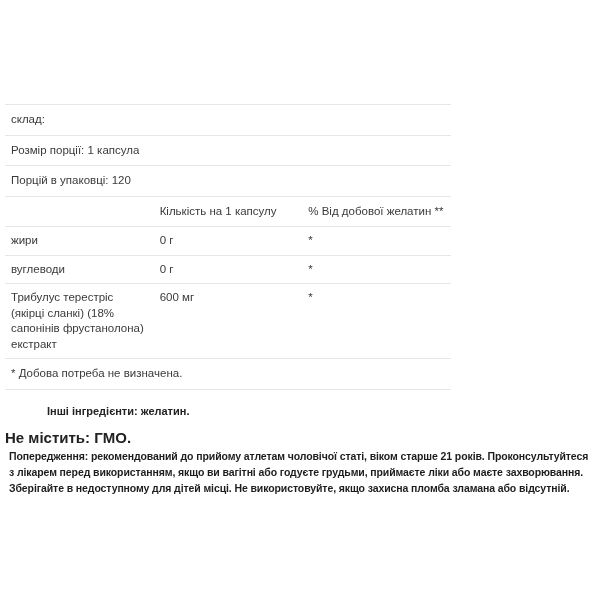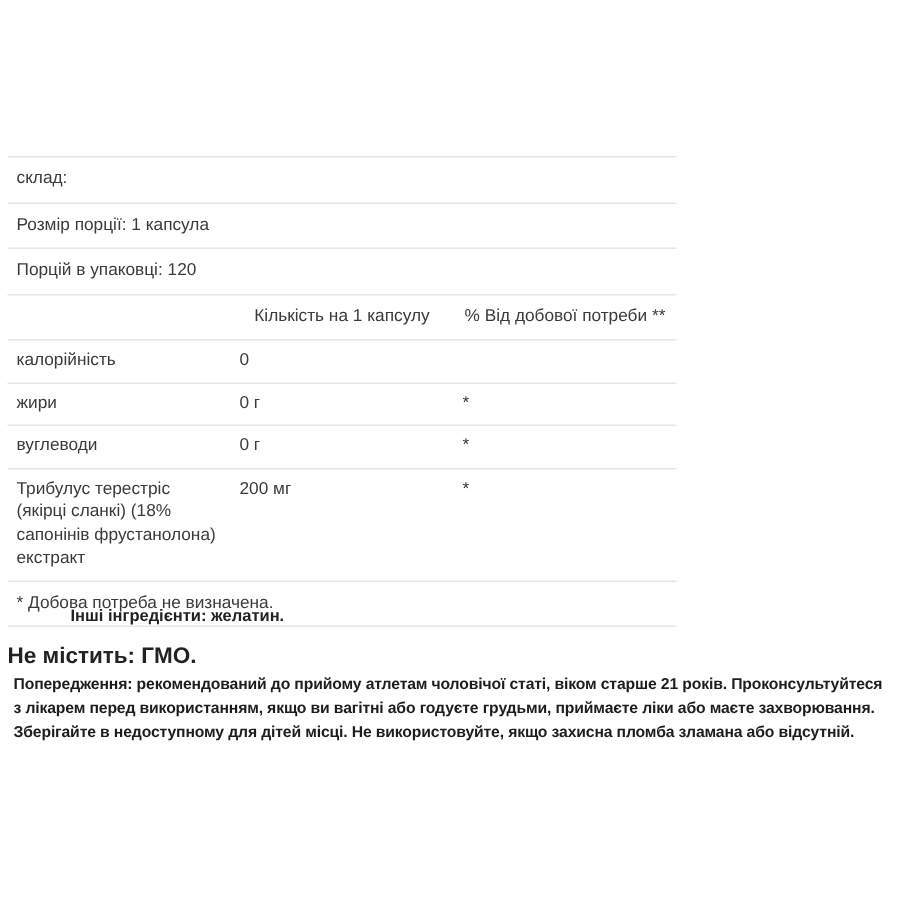--- a/index.html
+++ b/index.html
@@ -55,21 +55,20 @@
   .col-dv     { width: 94px; }
 
   tr.serving-row td {
     padding-top: 7px;
     padding-bottom: 7px;
   }
   tr.head-row th {
     padding-top: 7px;
     padding-bottom: 7px;
     color: #3a3a3a;
-    text-align: center;
   }
   tr.head-row th.col-name {
     padding: 0;
   }
   td.star {
     color: #3a3a3a;
   }
   tr.foot-row td {
     padding-top: 7px;
     padding-bottom: 7px;
@@ -123,45 +122,40 @@
           <td class="col-name" colspan="3">Розмір порції: 1 капсула</td>
         </tr>
 
         <tr class="serving-row">
           <td class="col-name" colspan="3">Порцій в упаковці: 120</td>
         </tr>
 
         <tr class="head-row">
           <th class="col-name"></th>
           <th class="col-amount">Кількість на 1 капсулу</th>
-          <th class="col-dv">% Від добової потреби **</th>
+          <th class="col-dv">% Від добової желатин **</th>
         </tr>
 
-        <tr>
-          <td class="col-name">калорійність</td>
-          <td class="col-amount">0</td>
-          <td class="col-dv star"></td>
-        </tr>
 
 
         <tr>
           <td class="col-name">жири</td>
           <td class="col-amount">0 г</td>
           <td class="col-dv star">*</td>
         </tr>
 
         <tr>
           <td class="col-name">вуглеводи</td>
           <td class="col-amount">0 г</td>
           <td class="col-dv star">*</td>
         </tr>
 
         <tr>
           <td class="col-name">Трибулус терестріс (якірці сланкі) (18% сапонінів фрустанолона) екстракт</td>
-          <td class="col-amount">200 мг</td>
+          <td class="col-amount">600 мг</td>
           <td class="col-dv star">*</td>
         </tr>
 
         <tr class="foot-row">
           <td class="col-name" colspan="3">* Добова потреба не визначена.</td>
         </tr>
 
       </tbody>
     </table>
   </div>

